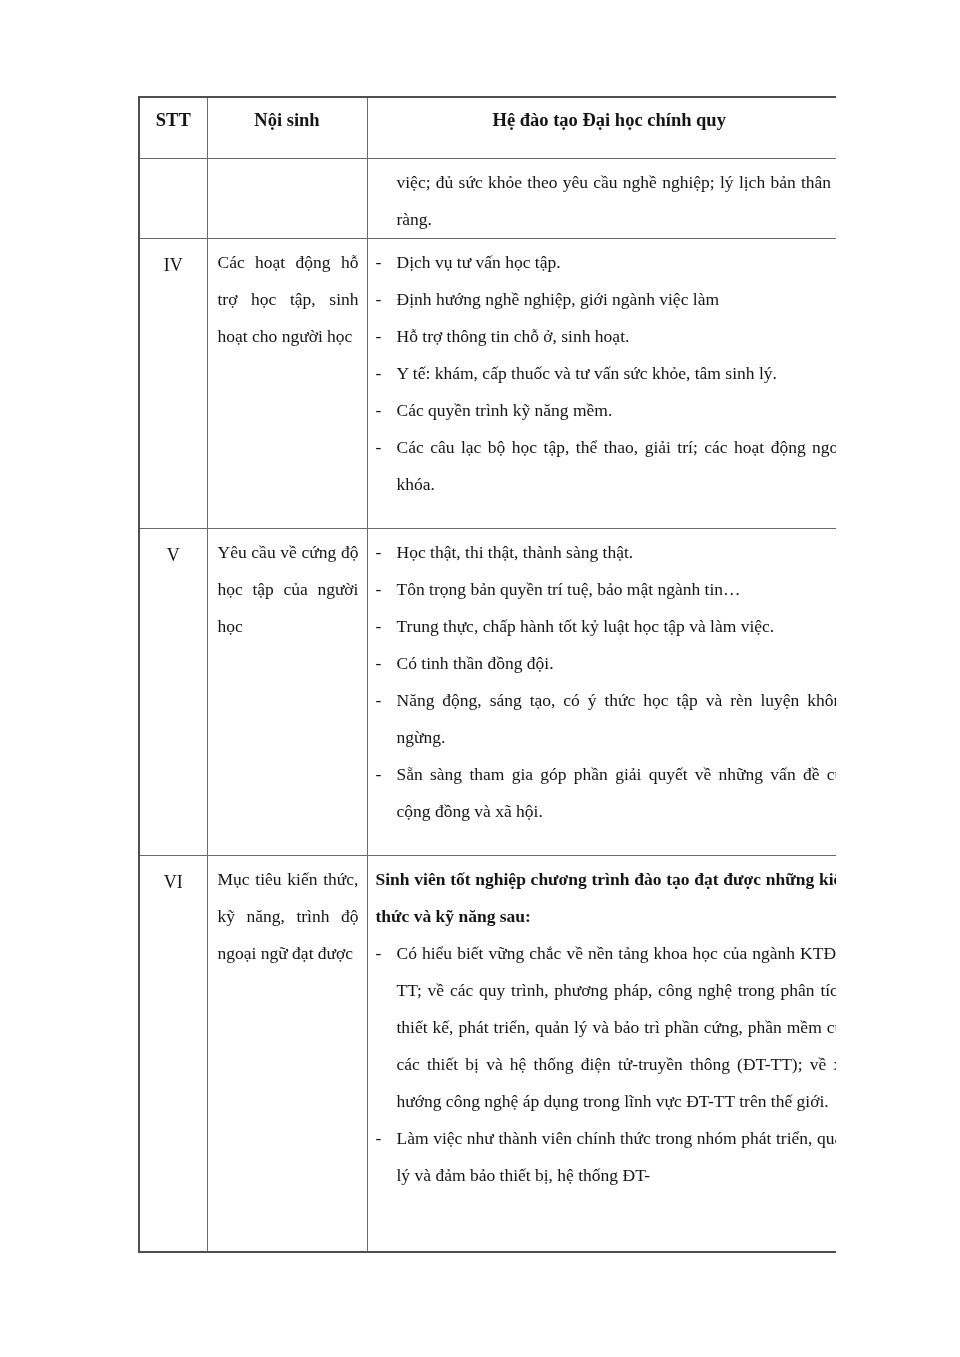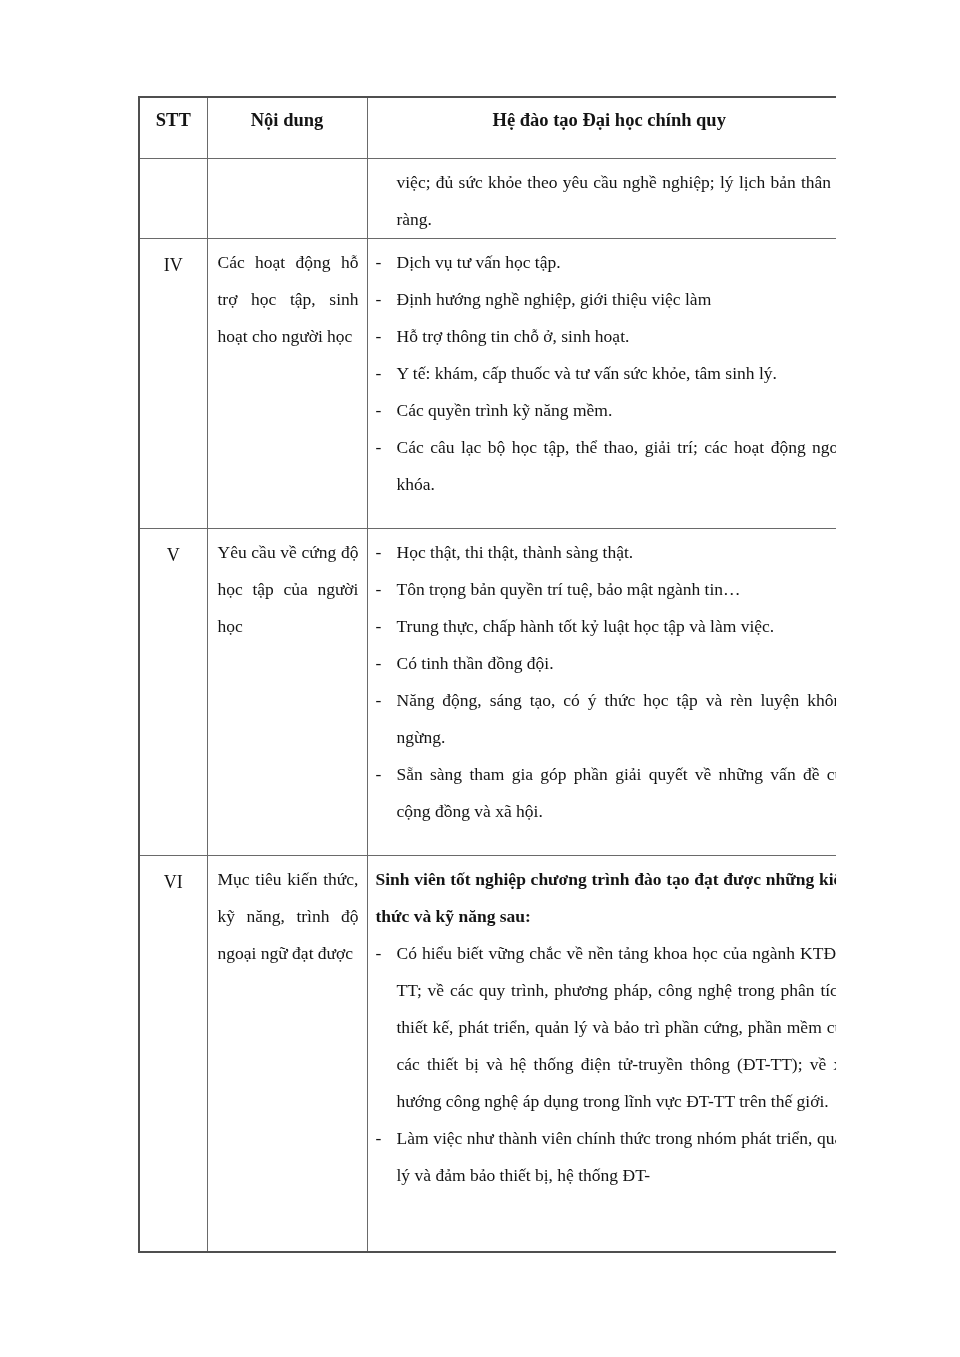--- a/index.html
+++ b/index.html
@@ -93,38 +93,38 @@
 
   <table class="doc-table">
     <colgroup>
       <col class="c-stt">
       <col class="c-topic">
       <col class="c-content">
     </colgroup>
     <tbody>
       <tr class="r-header">
         <th>STT</th>
-        <th>Nội dung</th>
+        <th>Nội sinh</th>
         <th>Hệ đào tạo Đại học chính quy</th>
       </tr>
 
       <tr class="r-0">
         <td class="stt-cell"></td>
         <td class="topic-cell"></td>
         <td class="content-cell">
           <div class="cont">việc; đủ sức khỏe theo yêu cầu nghề nghiệp; lý lịch bản thân rõ ràng.</div>
         </td>
       </tr>
 
       <tr class="r-1">
         <td class="stt-cell">IV</td>
         <td class="topic-cell">Các hoạt động hỗ trợ học tập, sinh hoạt cho người học</td>
         <td class="content-cell">
           <div class="bullet"><span class="dash">-</span><span>Dịch vụ tư vấn học tập.</span></div>
-          <div class="bullet"><span class="dash">-</span><span>Định hướng nghề nghiệp, giới thiệu việc làm</span></div>
+          <div class="bullet"><span class="dash">-</span><span>Định hướng nghề nghiệp, giới ngành việc làm</span></div>
           <div class="bullet"><span class="dash">-</span><span>Hỗ trợ thông tin chỗ ở, sinh hoạt.</span></div>
           <div class="bullet"><span class="dash">-</span><span>Y tế: khám, cấp thuốc và tư vấn sức khỏe, tâm sinh lý.</span></div>
           <div class="bullet"><span class="dash">-</span><span>Các quyền trình kỹ năng mềm.</span></div>
           <div class="bullet"><span class="dash">-</span><span>Các câu lạc bộ học tập, thể thao, giải trí; các hoạt động ngoại khóa.</span></div>
         </td>
       </tr>
 
       <tr class="r-2">
         <td class="stt-cell">V</td>
         <td class="topic-cell">Yêu cầu về cứng độ học tập của người học</td>

